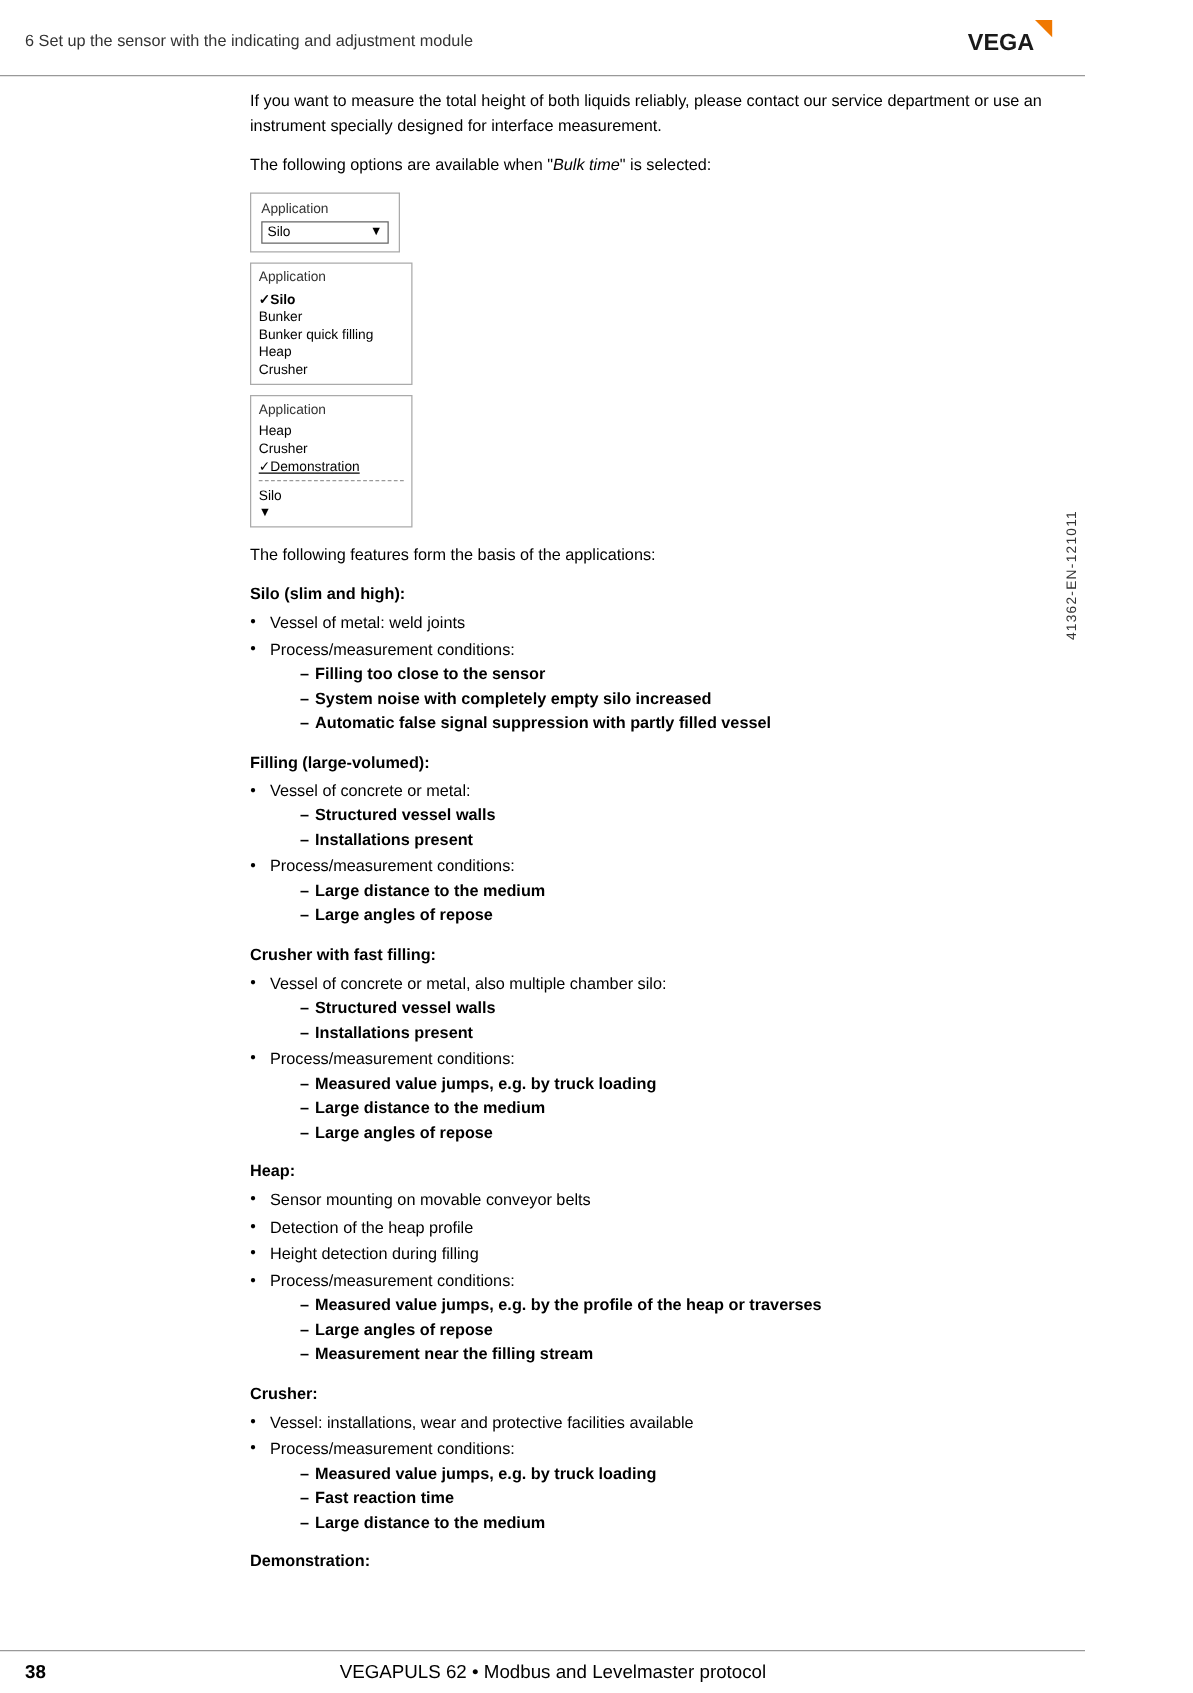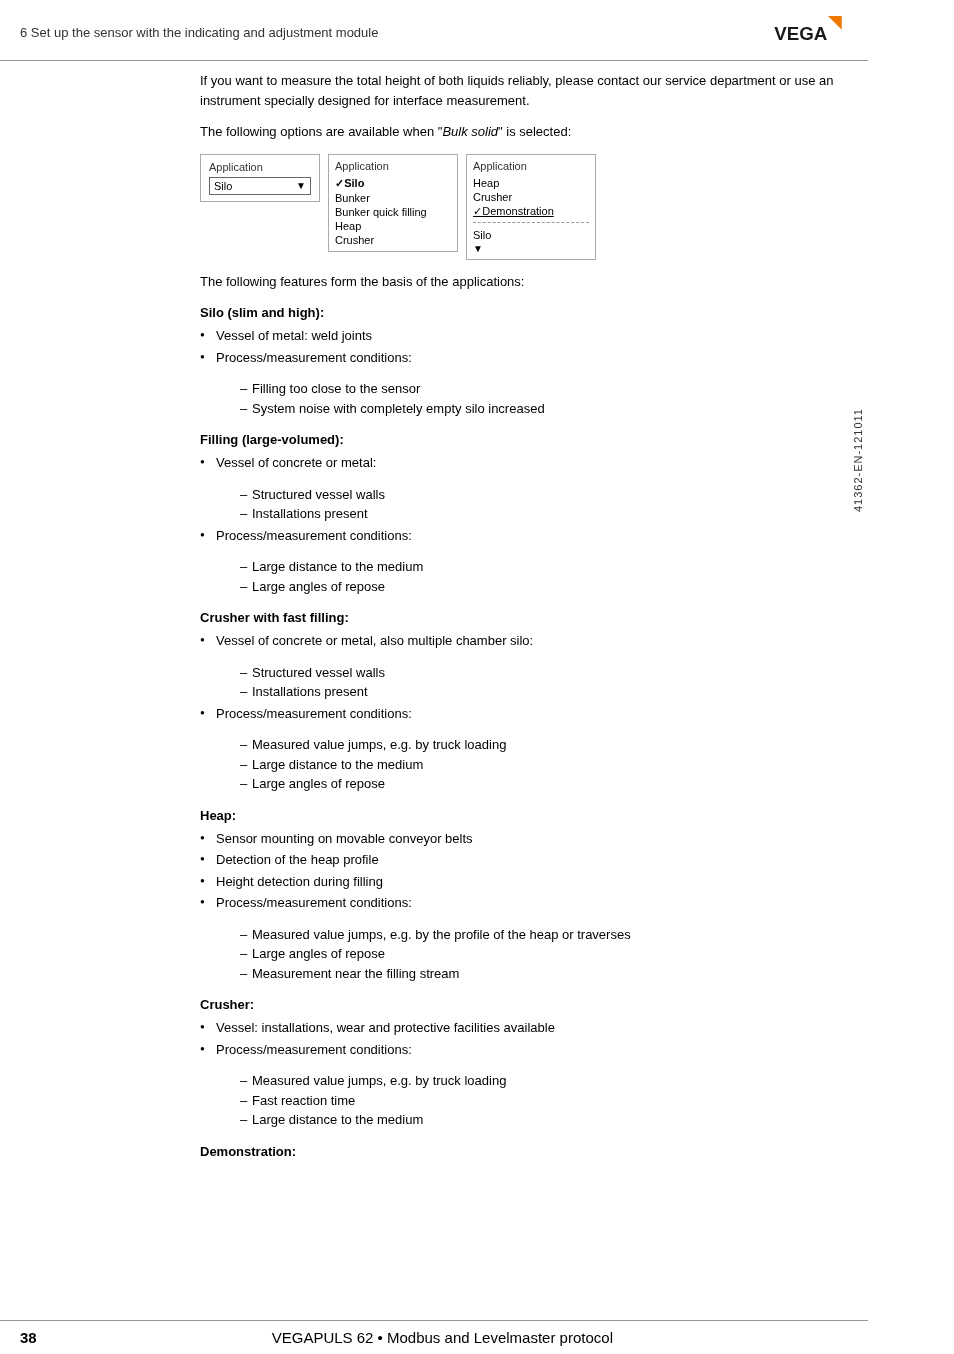--- a/index.html
+++ b/index.html
@@ -65,20 +65,21 @@
     .intro-text {
       margin-bottom: 12px;
       line-height: 1.5;
     }
 
     .options-row {
       display: flex;
       gap: 8px;
       margin-bottom: 12px;
       align-items: flex-start;
+      flex-direction: column;
     }
 
     
     .app-box {
       border: 1px solid #aaa;
       padding: 6px 8px;
       min-width: 120px;
       font-size: 11px;
       background: #fff;
     }
@@ -160,22 +161,23 @@
       position: absolute;
       left: 0;
       font-size: 8px;
       top: 3px;
     }
 
     
     .dash-list {
       list-style: none;
       padding-left: 24px;
-      margin-top: 12px;
+      margin-top: 0;
       margin-bottom: 2px;
+      font-weight: bold;
     }
     .dash-list > li {
       padding-left: 12px;
       position: relative;
       line-height: 1.5;
     }
     .dash-list > li::before {
       content: "–";
       position: absolute;
       left: 0;
@@ -216,21 +218,21 @@
         <text x="2" y="40" font-family="Arial" font-size="30" font-weight="bold" fill="#1a1a1a">VEGA</text>
       </svg>
     </div>
   </div>
 
   <div class="main-content">
 
     <p class="intro-text">If you want to measure the total height of both liquids reliably, please contact our service department or use an instrument specially designed for interface measurement.</p>
 
     <p class="intro-text">
-      The following options are available when "<em>Bulk solid</em>" is selected:
+      The following options are available when "<em>Bulk time</em>" is selected:
     </p>
 
     <div class="options-row">
 
       <div class="app-box">
         <div class="app-box-label">Application</div>
         <div class="app-dropdown">
           <span>Silo</span>
           <span class="app-dropdown-arrow">▼</span>
         </div>
@@ -264,20 +266,21 @@
     </div>
     <ul class="bullet-list">
       <li>
         <span>Vessel of metal: weld joints</span>
       </li>
       <li>
         <span>Process/measurement conditions:</span>
         <ul class="dash-list">
           <li>Filling too close to the sensor</li>
           <li>System noise with completely empty silo increased</li>
+          <li>Automatic false signal suppression with partly filled vessel</li>
         </ul>
       </li>
     </ul>
 
     <div class="section-heading">
       <strong>Filling (large-volumed):</strong>
     </div>
     <ul class="bullet-list">
       <li>
         <span>Vessel of concrete or metal:</span>

